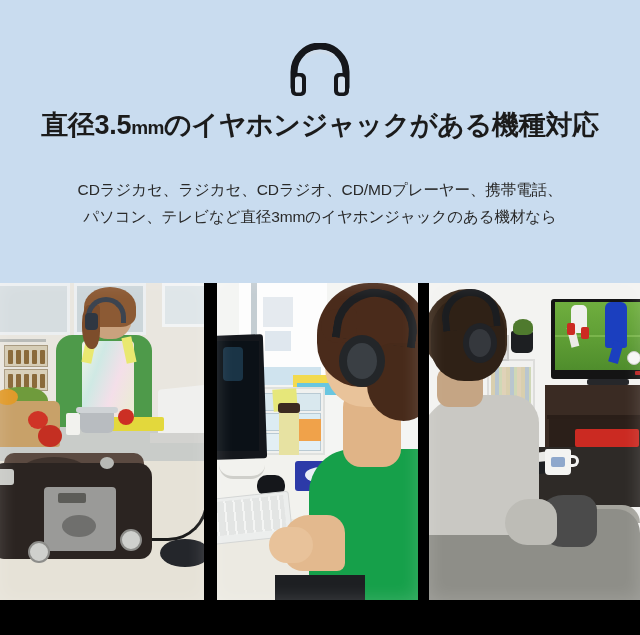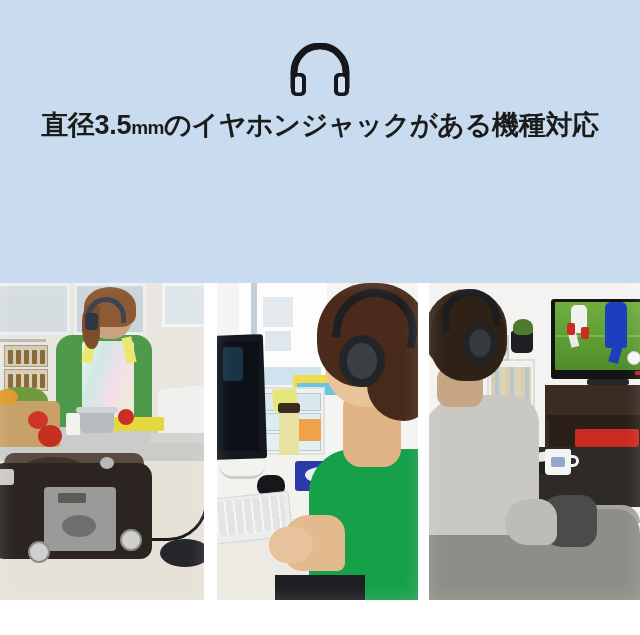--- a/index.html
+++ b/index.html
@@ -12,21 +12,21 @@
 
   body {
     font-family: "Liberation Sans", "DejaVu Sans", sans-serif;
     background: #c6d9ec;
   }
 
   .page {
     position: relative;
     width: 640px;
     height: 635px;
-    background: #ffffff;
+    background: #000000;
     overflow: hidden;
   }
 
   
   .top-band-a {
     position: absolute; left: 0; top: 0; width: 640px; height: 3px;
     background: #cfe0ea;
   }
   .top-band-b {
     position: absolute; left: 0; top: 3px; width: 640px; height: 3px;
@@ -395,20 +395,22 @@
         <rect x="45" y="30" width="15" height="23" rx="5" fill="#15171b"></rect>
         <rect x="49" y="33.5" width="7" height="16" rx="2.6" fill="#d5e2ef"></rect>
       </svg>
     </div>
 
     <div class="headline">
       <span>直径3.5</span><span class="unit">mm</span><span>のイヤホンジャックがある機種対応</span>
     </div>
 
     <div class="body-copy">
+      <span class="line">CDラジカセ、ラジカセ、CDラジオ、CD/MDプレーヤー、携帯電話、</span>
+      <span class="line">パソコン、テレビなど直径3mmのイヤホンジャックのある機材なら</span>
     </div>
   </div>
 
   <div class="strip">
 
     <div class="panel panel-1">
       <div class="scene">
         <div class="p1-wall"></div>
         <div class="p1-cab-a"></div>
         <div class="p1-cab-b"></div>

